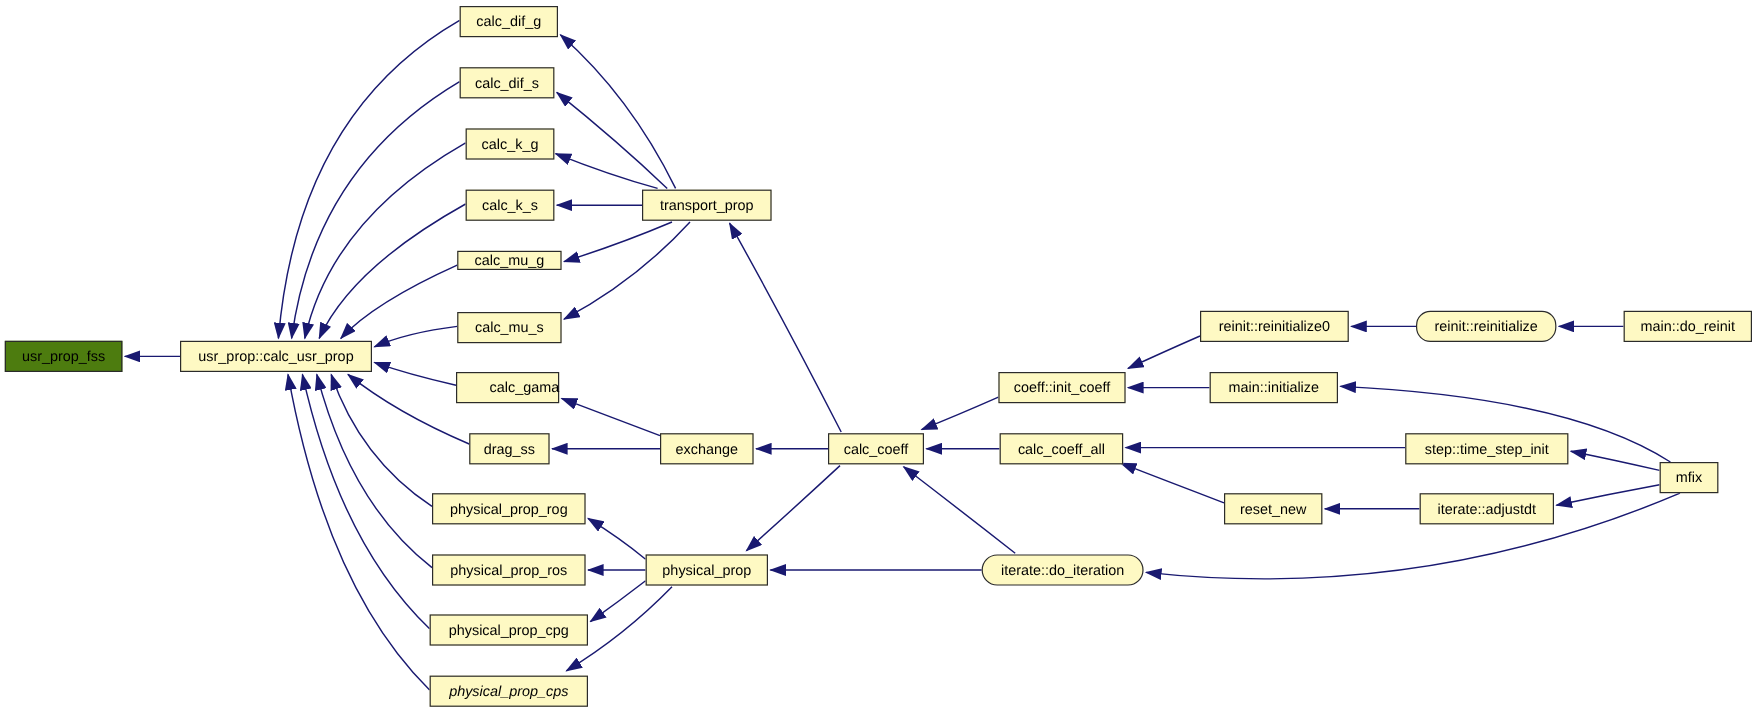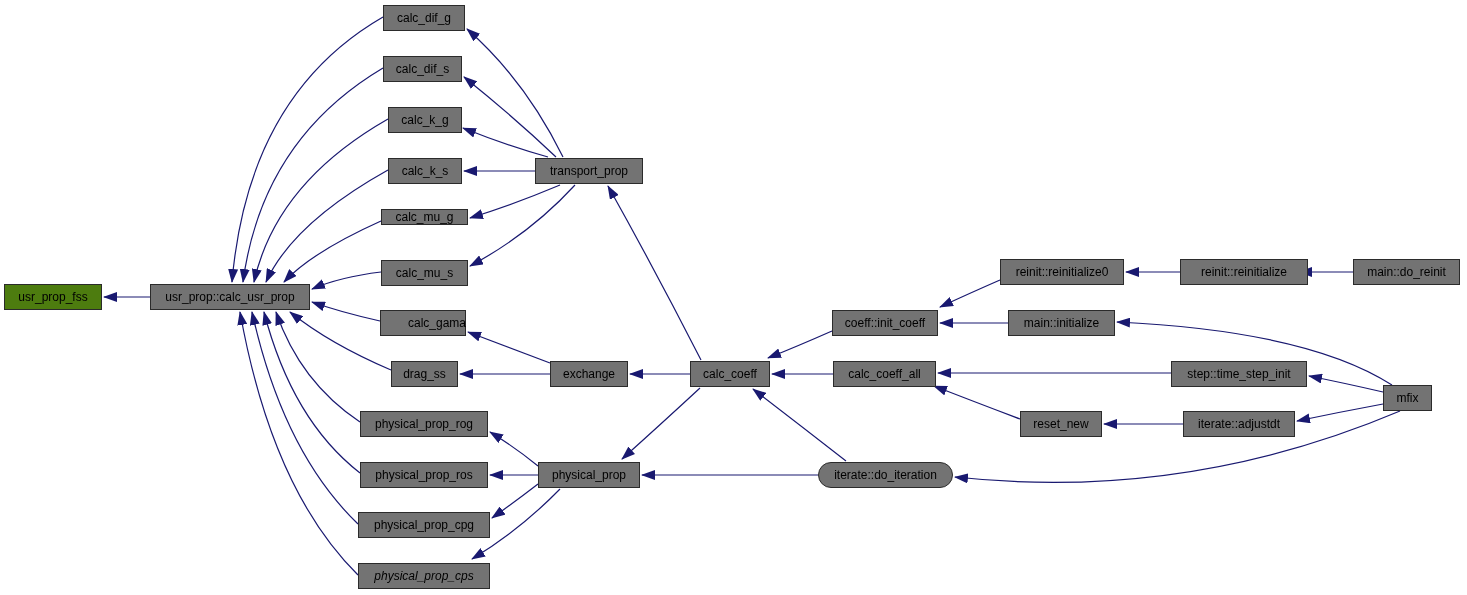--- a/index.html
+++ b/index.html
@@ -16,21 +16,21 @@
     left: 0; top: 0;
     width: 1467px;
     height: 595px;
   }
   .node {
     position: absolute;
     box-sizing: border-box;
     display: flex;
     align-items: center;
     justify-content: center;
-    background: #737373;
+    background: #fef9c3;
     border: 1px solid #2b2b2b;
     color: #000000;
     font-size: 12px;
     line-height: 1;
     white-space: nowrap;
     cursor: pointer;
     z-index: 2;
   }
   .node.highlight {
     background: #4d7c0f;
@@ -110,19 +110,19 @@
       <div class="node" style="left: 535px; top: 158px; width: 108px; height: 26px;">transport_prop</div>
       <div class="node" style="left: 550px; top: 361px; width: 78px; height: 26px;">exchange</div>
       <div class="node" style="left: 538px; top: 462px; width: 102px; height: 26px;">physical_prop</div>
       <div class="node" style="left: 690px; top: 361px; width: 80px; height: 26px;">calc_coeff</div>
       <div class="node" style="left: 833px; top: 361px; width: 103px; height: 26px;">calc_coeff_all</div>
       <div class="node" style="left: 818px; top: 462px; width: 135px; height: 26px; border-radius: 13px;">iterate::do_iteration</div>
       <div class="node" style="left: 832px; top: 310px; width: 106px; height: 26px;">coeff::init_coeff</div>
       <div class="node" style="left: 1000px; top: 259px; width: 124px; height: 26px;">reinit::reinitialize0</div>
       <div class="node" style="left: 1008px; top: 310px; width: 107px; height: 26px;">main::initialize</div>
       <div class="node" style="left: 1020px; top: 411px; width: 82px; height: 26px;">reset_new</div>
-      <div class="node" style="left: 1180px; top: 259px; width: 128px; height: 26px;">reinit::reinitialize</div>
+      <div class="node" style="left: 1180px; top: 259px; width: 117px; height: 26px; border-radius: 12px;">reinit::reinitialize</div>
       <div class="node" style="left: 1171px; top: 361px; width: 136px; height: 26px;">step::time_step_init</div>
       <div class="node" style="left: 1183px; top: 411px; width: 112px; height: 26px;">iterate::adjustdt</div>
       <div class="node" style="left: 1353px; top: 259px; width: 107px; height: 26px;">main::do_reinit</div>
       <div class="node" style="left: 1383px; top: 385px; width: 49px; height: 26px;">mfix</div>
     </div>
 </div>
 
 </body></html>

